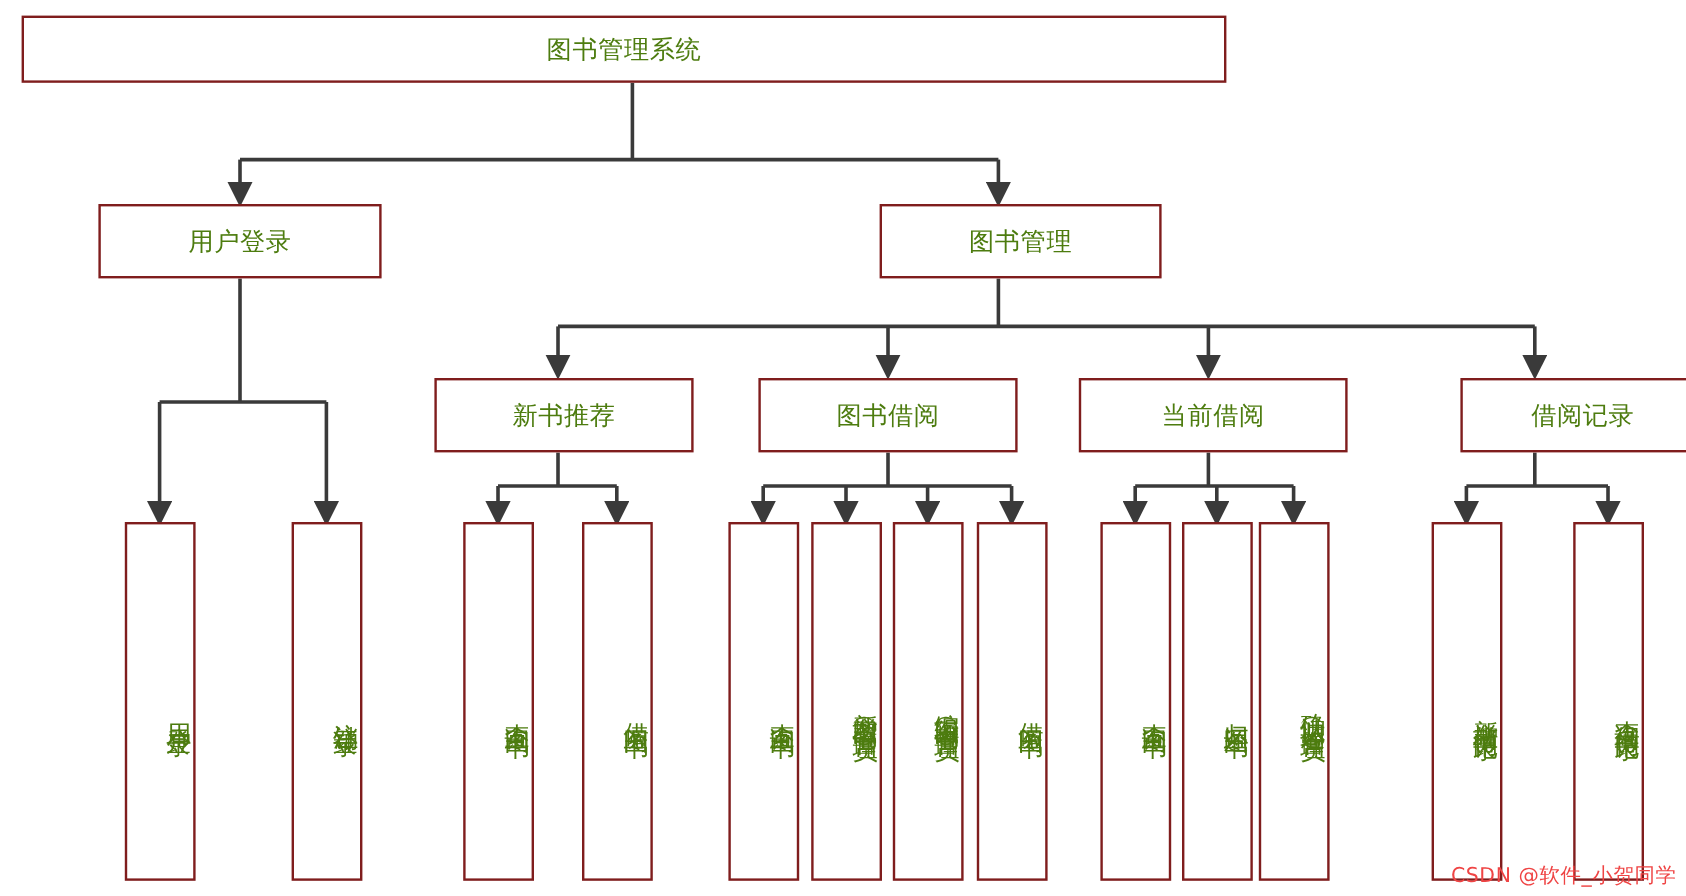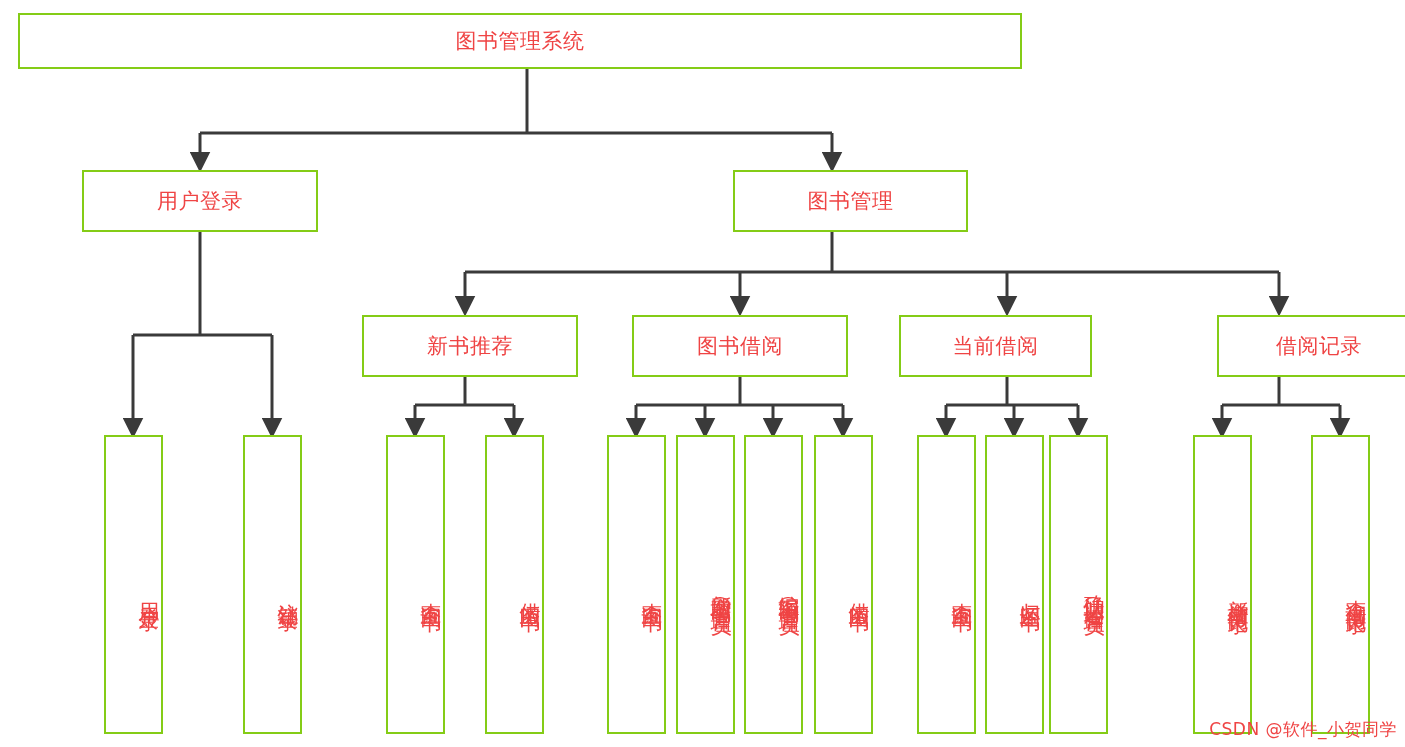--- a/index.html
+++ b/index.html
@@ -22,25 +22,25 @@
     position: absolute;
     left: 0;
     top: 0;
     width: 1405px;
     height: 747px;
   }
   .node {
     position: absolute;
     box-sizing: border-box;
     background: #ffffff;
-    border: 2px solid #84cc16;
+    border: 2px solid #7f1d1d;
     display: flex;
     align-items: center;
     justify-content: center;
-    color: #ef4444;
+    color: #4d7c0f;
     line-height: 1.18;
   }
   .node-h {
     font-size: 21px;
     letter-spacing: 0.5px;
     padding: 0 6px;
   }
   .node-v {
     writing-mode: vertical-rl;
     text-orientation: upright;
@@ -136,21 +136,21 @@
   <div class="node node-h" style="left:712px; top:170px; width:235px; height:62px;margin-left:21px;">
     <span class="node-label">图书管理</span>
   </div>
 
   <div class="node node-h" style="left:362px; top:315px; width:216px; height:62px;">
     <span class="node-label">新书推荐</span>
   </div>
   <div class="node node-h" style="left:632px; top:315px; width:216px; height:62px;justify-content:center;">
     <span class="node-label">图书借阅</span>
   </div>
-  <div class="node node-h" style="left:899px; top:315px; width:193px; height:62px;">
+  <div class="node node-h" style="left:899px; top:315px; width:224px; height:62px;">
     <span class="node-label">当前借阅</span>
   </div>
   <div class="node node-h" style="left:1217px; top:315px; width:204px; height:62px;">
     <span class="node-label">借阅记录</span>
   </div>
 
   <div class="node node-v" style="left:104px; top:435px; width:59px; height:299px;">
     <span class="node-label">用户登录</span>
   </div>
   <div class="node node-v" style="left:243px; top:435px; width:59px; height:299px;">

